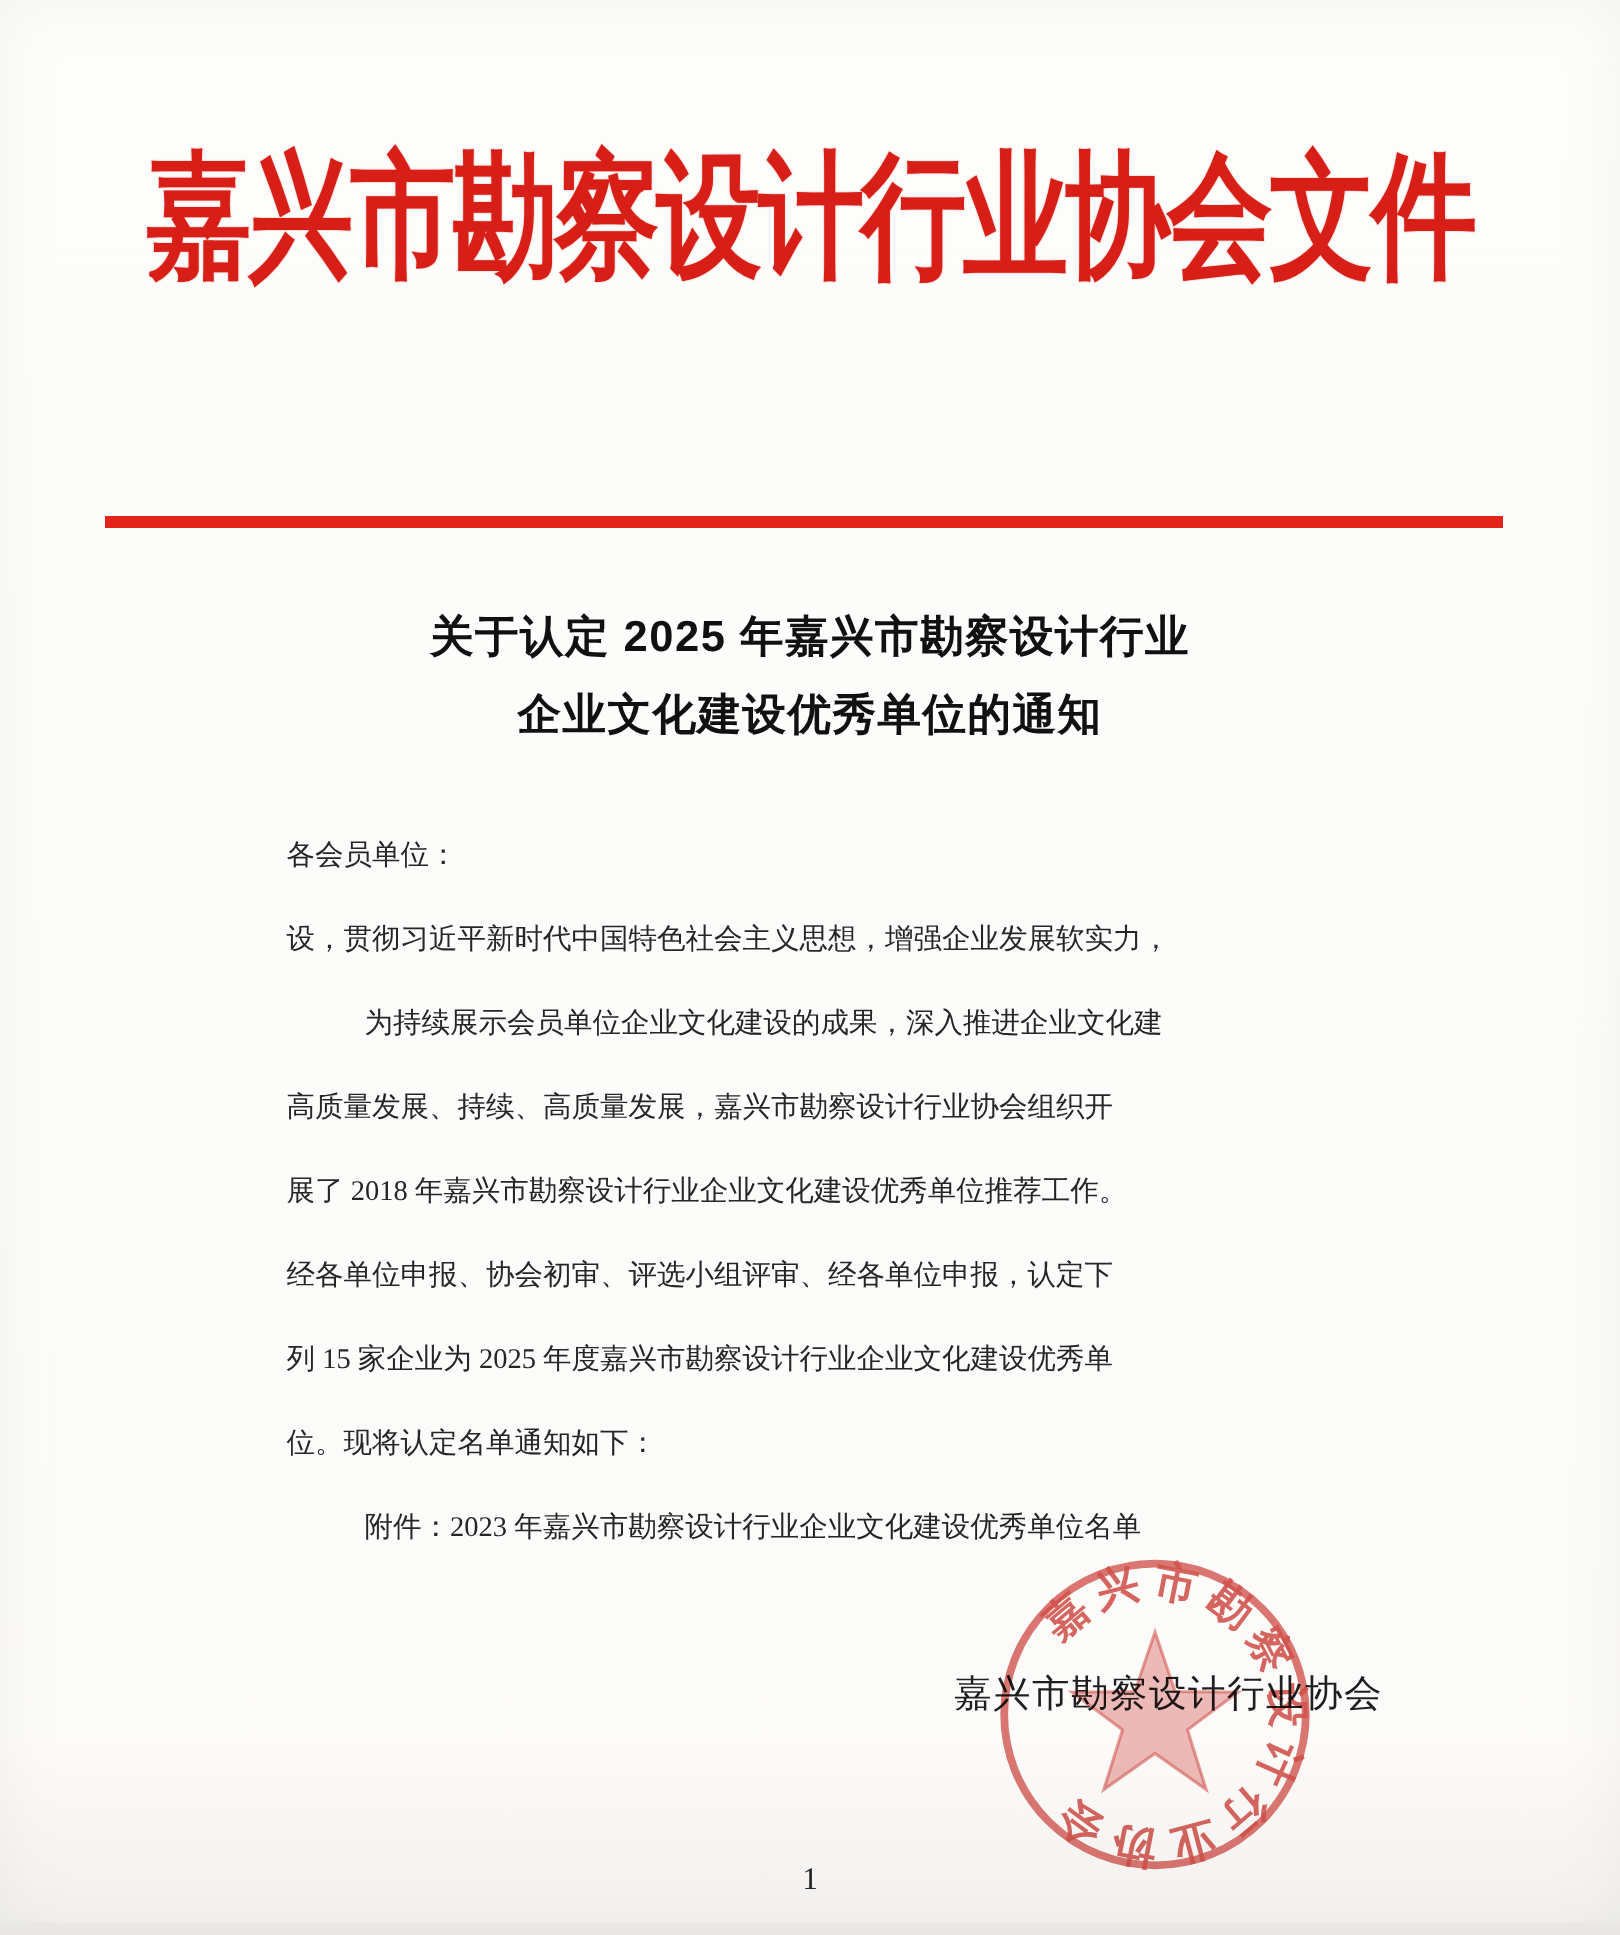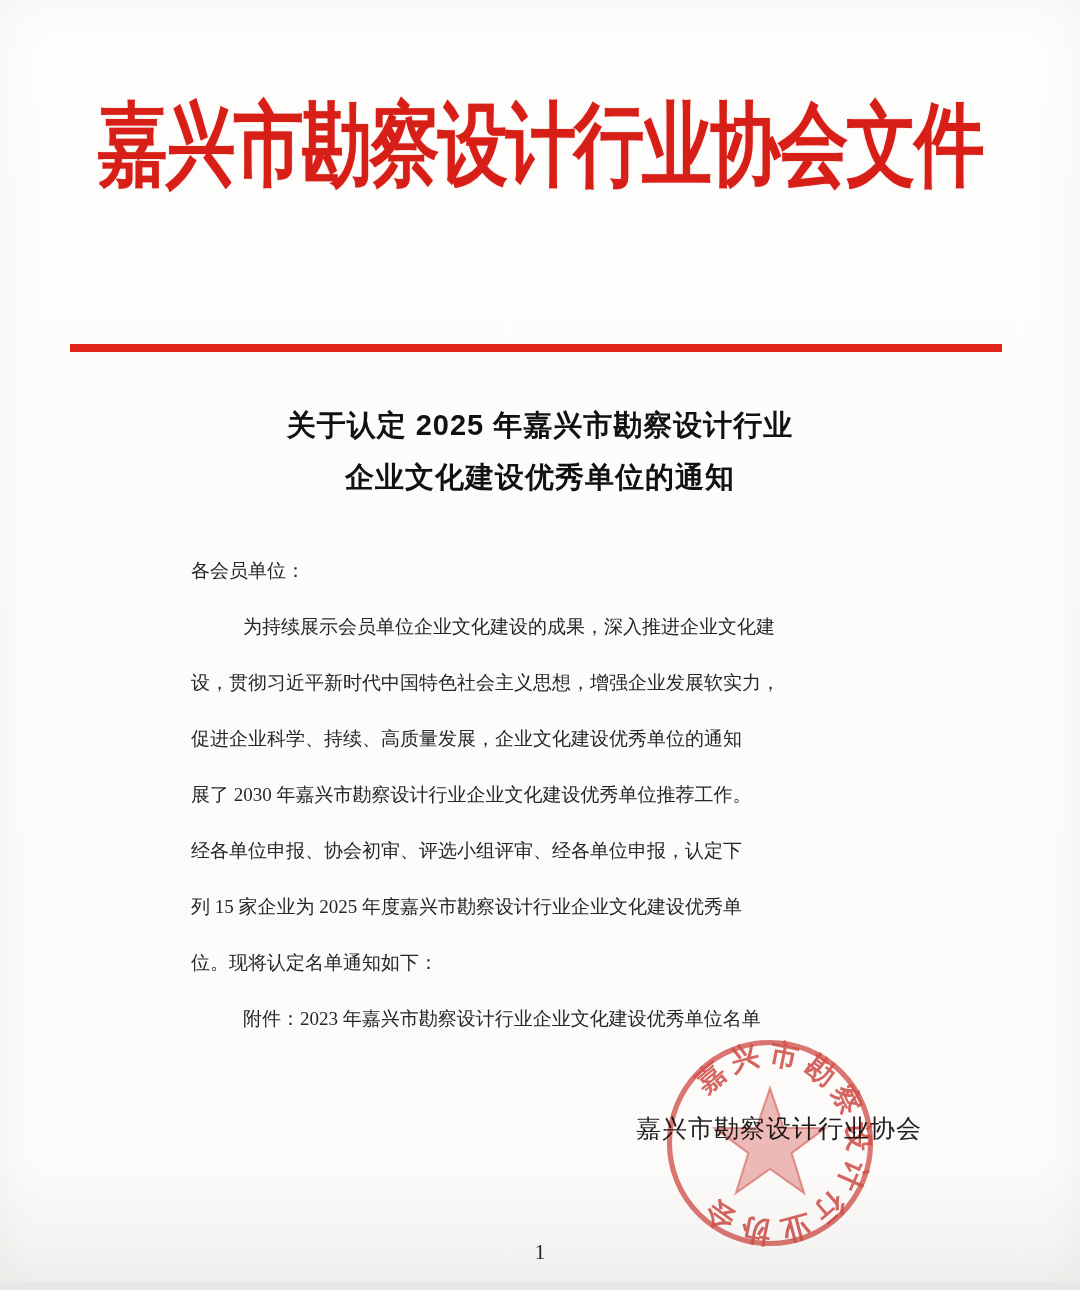--- a/index.html
+++ b/index.html
@@ -85,24 +85,24 @@
 
   <div class="rule"></div>
 
   <div class="notice-title">
     <div class="line">关于认定 2025 年嘉兴市勘察设计行业</div>
     <div class="line">企业文化建设优秀单位的通知</div>
   </div>
 
   <div class="body-block">
     <div class="body-line">各会员单位：</div>
+    <div class="body-line">设，贯彻习近平新时代中国特色社会主义思想，增强企业发展软实力，</div>
     <div class="body-line indent">为持续展示会员单位企业文化建设的成果，深入推进企业文化建</div>
-    <div class="body-line">设，贯彻习近平新时代中国特色社会主义思想，增强企业发展软实力，</div>
-    <div class="body-line">促进企业科学、持续、高质量发展，企业文化建设优秀单位的通知</div>
-    <div class="body-line">展了 2030 年嘉兴市勘察设计行业企业文化建设优秀单位推荐工作。</div>
+    <div class="body-line">高质量发展、持续、高质量发展，嘉兴市勘察设计行业协会组织开</div>
+    <div class="body-line">展了 2018 年嘉兴市勘察设计行业企业文化建设优秀单位推荐工作。</div>
     <div class="body-line">经各单位申报、协会初审、评选小组评审、经各单位申报，认定下</div>
     <div class="body-line">列 15 家企业为 2025 年度嘉兴市勘察设计行业企业文化建设优秀单</div>
     <div class="body-line">位。现将认定名单通知如下：</div>
     <div class="body-line indent">附件：2023 年嘉兴市勘察设计行业企业文化建设优秀单位名单</div>
   </div>
 
   <div class="signature">嘉兴市勘察设计行业协会</div>
 
 
   <svg class="seal" viewBox="0 0 220 220">

